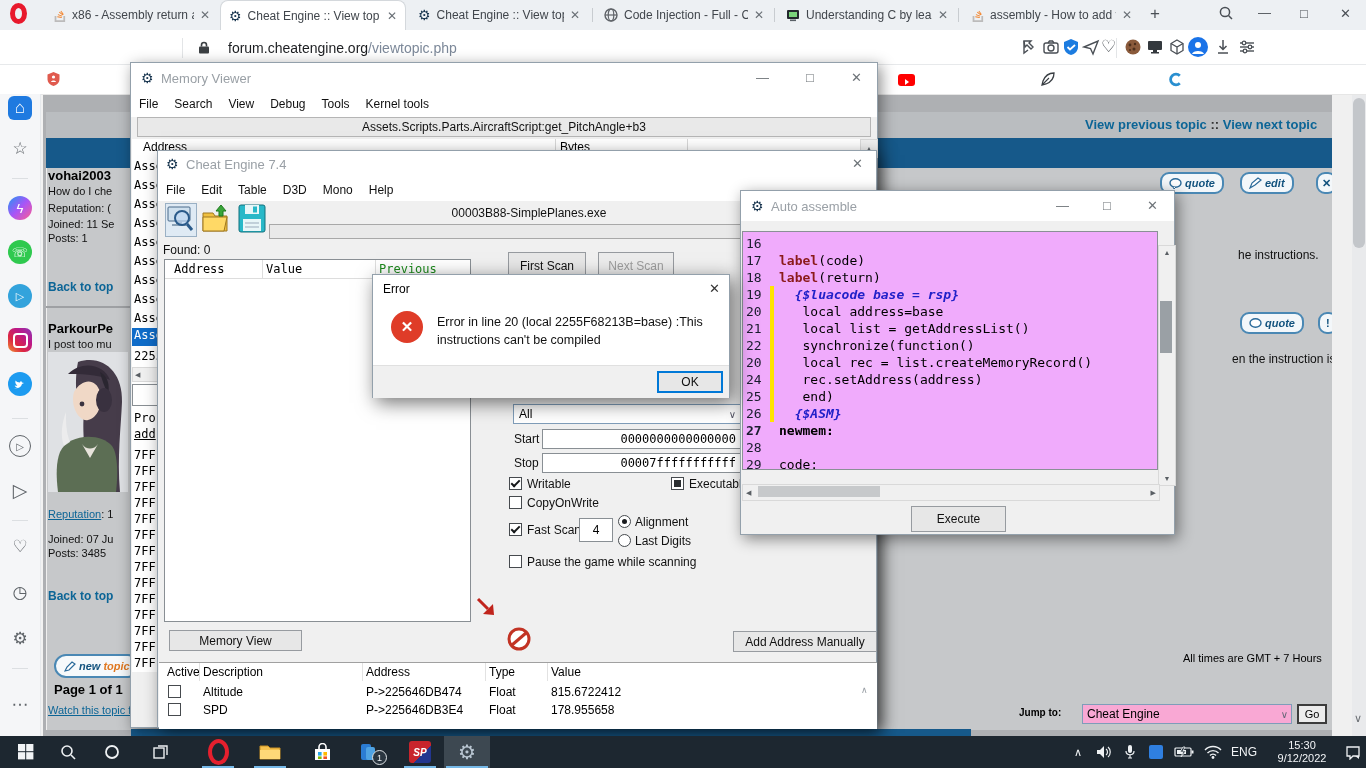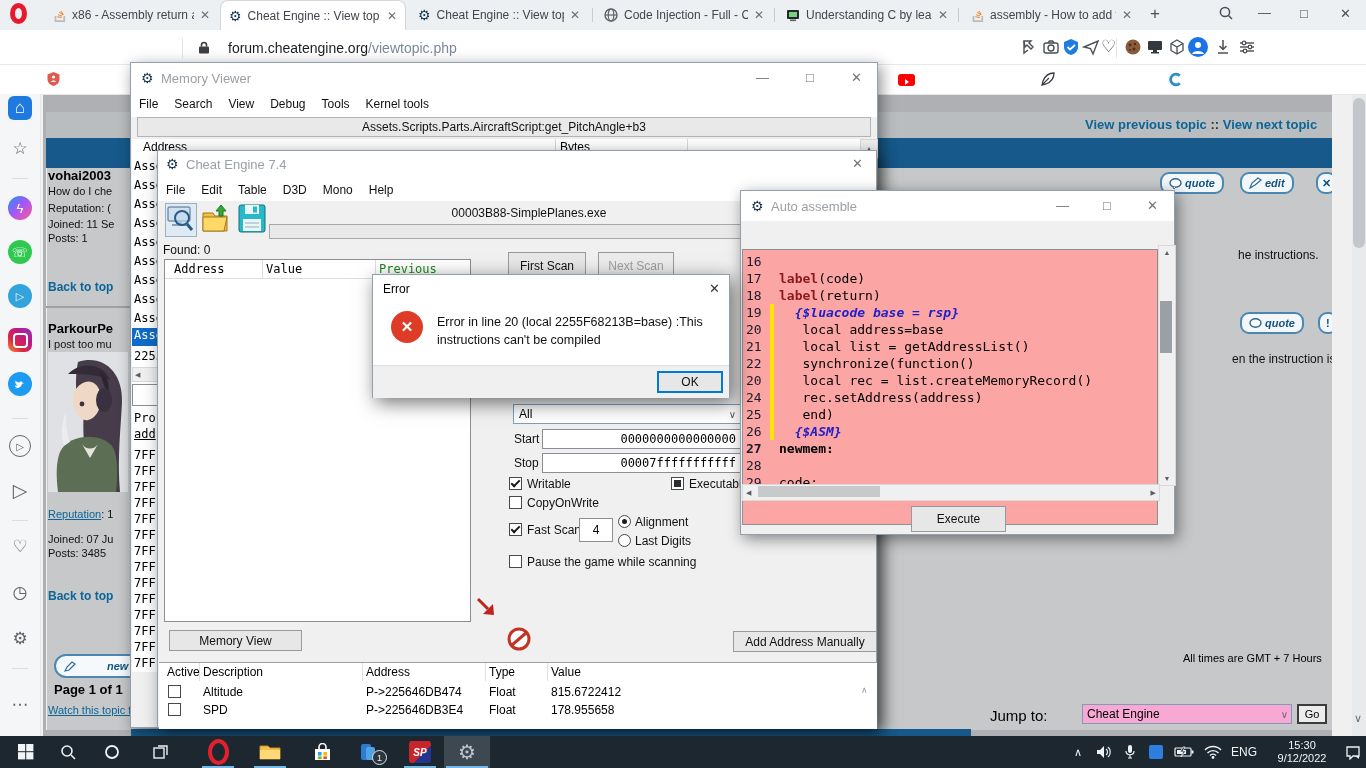--- a/index.html
+++ b/index.html
@@ -297,27 +297,27 @@
   </div>
   <div class="forum abs fsmall" style="left:48px;top:508px;z-index:6;"><span style="color:#0c6596;text-decoration:underline;">Reputation</span><span>: 1</span></div>
   <div class="forum abs fsmall" style="left:48px;top:533px;z-index:6;">Joined: 07 Ju</div>
   <div class="forum abs fsmall" style="left:48px;top:547px;z-index:6;">Posts: 3485</div>
   <div class="forum abs flink" style="left:48px;top:589px;font-size:12px;z-index:6;">Back to top</div>
 
   <div class="forum abs" style="left:54px;top:654px;height:20px;background:#f6f9fb;border:2px solid #4a88b4;border-radius:12px;display:flex;align-items:center;gap:3px;padding:0 8px;z-index:6;">
     <svg width="12" height="12" viewBox="0 0 12 12">
         <path d="M1 11l2-4 5-5 3 2-6 6z" fill="#fff" stroke="#2a6a9a" stroke-width="1.2"></path>
       </svg>
-    <span style="font-size:11px;font-weight:bold;font-style:italic;color:#13537e;margin-left:28px;">new</span>
+    <span style="font-size:11px;font-weight:bold;font-style:italic;color:#13537e;">new</span>
       <span style="font-size:11px;font-weight:bold;font-style:italic;color:#e07820;">topic</span>
   </div>
   <div class="forum abs" style="left:54px;top:682px;font-size:13px;font-weight:bold;color:#000;z-index:6;">Page 1 of 1</div>
   <div class="forum abs" style="left:48px;top:704px;font-size:11px;color:#0c6596;text-decoration:underline;z-index:6;">Watch this topic fo</div>
   <div class="forum abs" style="left:1183px;top:652px;font-size:11px;color:#000;z-index:6;">All times are GMT + 7 Hours</div>
-  <div class="forum abs" style="left:990px;top:707px;font-size:15px;color:#000;z-index:6;">Jump to:</div>
+  <div class="forum abs" style="left:1019px;top:707px;font-size:10px;color:#000;z-index:6;font-weight:bold;">Jump to:</div>
   <div class="forum abs" style="left:1082px;top:704px;width:210px;height:20px;background:#f9a8d4;border:1px solid #7f9db9;box-sizing:border-box;display:flex;align-items:center;z-index:6;">
     <span style="font-size:12px;padding-left:4px;flex:1;">Cheat Engine</span>
     <span style="font-size:10px;color:#667;padding-right:3px;">∨</span>
   </div>
   <div class="forum abs" style="left:1297px;top:704px;width:30px;height:20px;background:#ececec;border:2px solid #3c3c3c;box-sizing:border-box;display:flex;align-items:center;justify-content:center;font-size:11px;z-index:6;">Go</div>
   <div class="forum abs" style="left:131px;top:729px;width:840px;height:7px;background:#16598a;z-index:6;"></div>
 
   <div class="abs" style="left:1332px;top:94px;width:20px;height:642px;background:#f0f0f0;z-index:6;"></div>
   <div class="abs" style="left:1352px;top:94px;width:14px;height:642px;background:#e9eaec;z-index:6;"></div>
   <div class="abs" style="left:1353px;top:98px;width:12px;height:150px;background:#c3c6ca;border-radius:6px;z-index:7;"></div>
@@ -491,21 +491,21 @@
   </div>
 
   <div class="win" style="left:740px;top:190px;width:435px;height:345px;z-index:40;">
     <div class="abs" style="left:0;top:0;width:433px;height:30px;background:#fff;">
       <span class="abs" style="left:10px;top:7px;font-size:14px;color:#17344e;">⚙</span>
       <span class="abs wtitle" style="left:30px;top:8px;">Auto assemble</span>
       <span class="wbtn" style="left:315px;top:8px;">—</span>
       <span class="wbtn" style="left:362px;top:8px;">□</span>
       <span class="wbtn" style="left:406px;top:8px;">✕</span>
     </div>
-    <div class="abs" style="left:1px;top:58px;width:416px;height:276px;background:#fca5a5;border:1px solid #8a9096;box-sizing:border-box;overflow:hidden;">
+    <div class="abs" style="left:1px;top:40px;width:416px;height:239px;background:#f0abfc;border:1px solid #8a9096;box-sizing:border-box;overflow:hidden;">
       <div class="cl" style="top:3px;width:414px;"><span class="ln">16</span><span class="codetext"></span></div>
       <div class="cl" style="top:20px;width:414px;"><span class="ln">17</span><span class="codetext"><span class="kw">label</span><span>(code)</span></span></div>
       <div class="cl" style="top:37px;width:414px;"><span class="ln">18</span><span class="codetext"><span class="kw">label</span><span>(return)</span></span></div>
       <div class="cl" style="top:54px;width:414px;"><span class="ln">19</span><span class="ymark"></span><span class="codetext lua">  {$luacode base = rsp}</span></div>
       <div class="cl" style="top:71px;width:414px;"><span class="ln">20</span><span class="ymark"></span><span class="codetext">   local address=base</span></div>
       <div class="cl" style="top:88px;width:414px;"><span class="ln">21</span><span class="ymark"></span><span class="codetext">   local list = getAddressList()</span></div>
       <div class="cl" style="top:105px;width:414px;"><span class="ln">22</span><span class="ymark"></span><span class="codetext">   synchronize(function()</span></div>
       <div class="cl" style="top:122px;width:414px;"><span class="ln">20</span><span class="ymark"></span><span class="codetext">   local rec = list.createMemoryRecord()</span></div>
       <div class="cl" style="top:139px;width:414px;"><span class="ln">24</span><span class="ymark"></span><span class="codetext">   rec.setAddress(address)</span></div>
       <div class="cl" style="top:156px;width:414px;"><span class="ln">25</span><span class="ymark"></span><span class="codetext">   end)</span></div>

